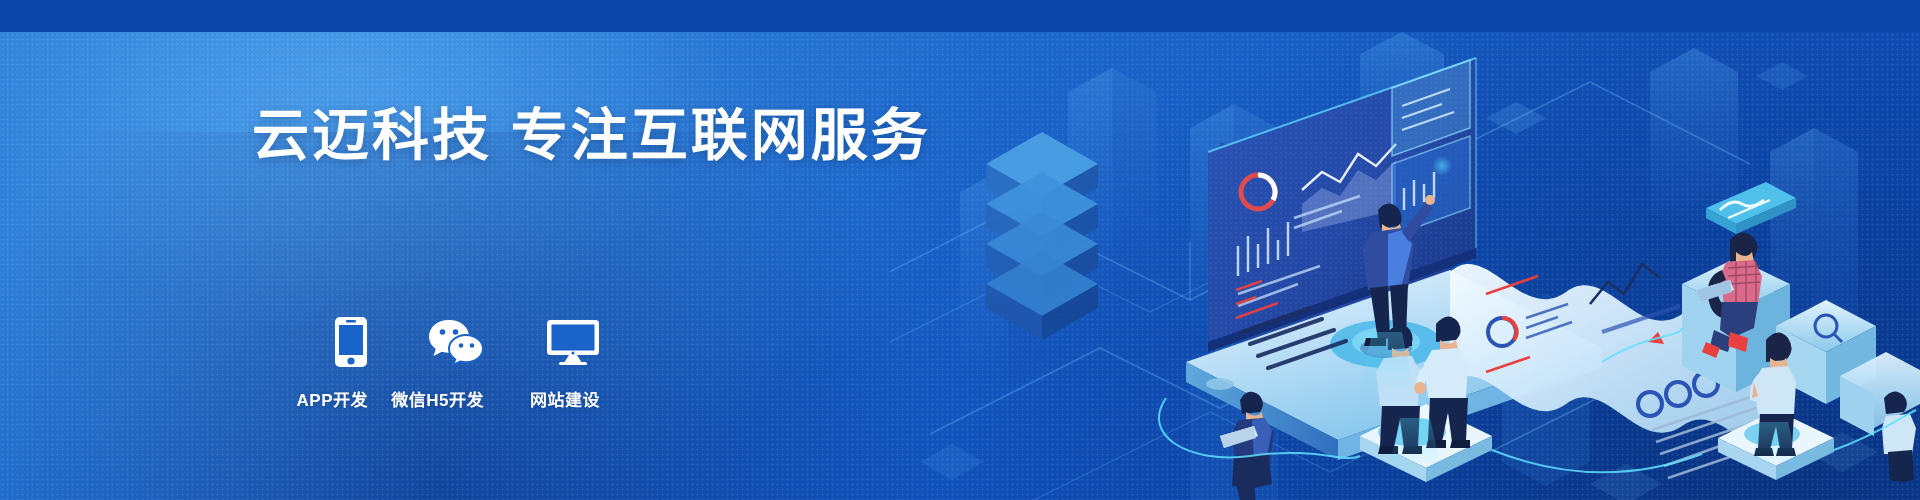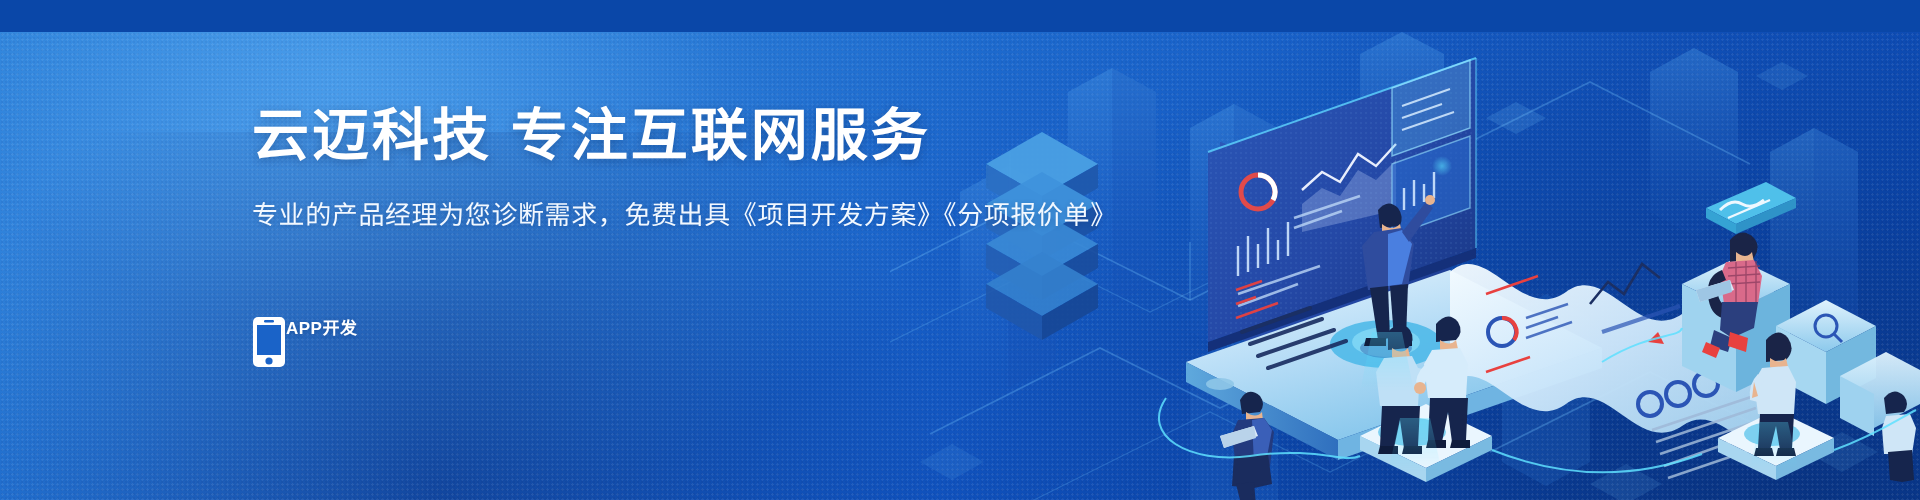--- a/index.html
+++ b/index.html
@@ -46,21 +46,21 @@
     text-shadow:0 2px 10px rgba(2,30,80,.30);
   }
   .sub{
     font-size:26px;line-height:1.62;color:#f2f8ff;font-weight:400;
     letter-spacing:.6px;margin:0;white-space:nowrap;
     text-shadow:0 1px 5px rgba(2,30,80,.25);
   }
 
   
   .services{position:absolute;left:252px;top:282px;display:flex;align-items:flex-start;}
-  .svc{display:flex;flex-direction:row;align-items:flex-start;width:116px;}
+  .svc{display:flex;flex-direction:column;align-items:flex-end;width:116px;}
   .svc-ico{height:56px;display:flex;align-items:center;justify-content:center;margin-bottom:16px;}
   .svc-ico svg{display:block;fill:#ffffff;}
   .svc-label{
     font-size:17px;color:#ffffff;font-weight:700;letter-spacing:.5px;white-space:nowrap;
     text-shadow:0 1px 4px rgba(2,30,80,.3);
   }
 
   
   .art{position:absolute;right:0;top:0;width:1030px;height:500px;}
   .art svg{display:block;width:100%;height:100%;}
@@ -445,35 +445,61 @@
       <g opacity=".55">
         <path d="M482 300 L512 300 L524 360 L470 360 Z" fill="url(#gBeam)"></path>
         <path d="M510 386 L540 386 L552 440 L498 440 Z" fill="url(#gBeam)"></path>
         <path d="M870 390 L898 390 L908 436 L860 436 Z" fill="url(#gBeam)"></path>
       </g>
     </svg>
   </div>
 
   <div class="copy">
     <h1 class="headline">云迈科技 专注互联网服务</h1>
-    <p class="sub">专业的产品经理为您诊断需求，免费出具《项目开发方案》《分项报价单》</p>
   </div>
 
   <div class="services">
 
     <div class="svc">
       <span class="svc-ico">
         <svg width="34" height="52" viewBox="0 0 34 52">
           <rect x="1" y="1" width="32" height="50" rx="5" fill="#fff"></rect>
           <rect x="5" y="9" width="24" height="30" fill="#1a63c8"></rect>
           <rect x="12" y="4" width="10" height="2.4" rx="1.2" fill="#1a63c8"></rect>
           <circle cx="17" cy="45" r="3.6" fill="#1a63c8"></circle>
         </svg>
       </span>
       <span class="svc-label">APP开发</span>
     </div>
 
 
-
+    <div class="svc">
+      <span class="svc-ico">
+        <svg width="56" height="48" viewBox="0 0 56 48">
+          <path d="M21 2 C9 2 1 9.5 1 18.5 c0 5 2.6 9.4 6.8 12.3 L5.5 38 l8.3 -4.2 c2.3 .6 4.7 1 7.2 1
+                   C33 34.8 41 27.3 41 18.5 C41 9.5 33 2 21 2 Z" fill="#fff"></path>
+          <circle cx="14.5" cy="14" r="2.8" fill="#1a63c8"></circle>
+          <circle cx="27.5" cy="14" r="2.8" fill="#1a63c8"></circle>
+          <path d="M38 17 C28.6 17 21 23.2 21 30.8 c0 4.3 2.4 8.1 6.2 10.6 l-1.8 5.4 l6.6 -3.3
+                   c1.9 .5 3.9 .8 6 .8 C47.4 44.3 55 38.2 55 30.8 C55 23.2 47.4 17 38 17 Z" fill="#fff" stroke="#1a63c8" stroke-width="2"></path>
+          <circle cx="33" cy="27.5" r="2.3" fill="#1a63c8"></circle>
+          <circle cx="44" cy="27.5" r="2.3" fill="#1a63c8"></circle>
+        </svg>
+      </span>
+      <span class="svc-label">微信H5开发</span>
+    </div>
+
+    <div class="svc">
+      <span class="svc-ico">
+        <svg width="54" height="46" viewBox="0 0 54 46">
+          <rect x="1" y="1" width="52" height="35" rx="3.5" fill="#fff"></rect>
+          <rect x="5.5" y="5.5" width="43" height="26" fill="#1a63c8"></rect>
+          <path d="M18 44 L36 44 L31 36 L23 36 Z" fill="#fff"></path>
+          <rect x="13" y="43" width="28" height="3" rx="1.5" fill="#fff"></rect>
+          <circle cx="27" cy="34" r="1.6" fill="#1a63c8"></circle>
+        </svg>
+      </span>
+      <span class="svc-label">网站建设</span>
+    </div>
 
 
   </div>
 </div>
 
 </body></html>

